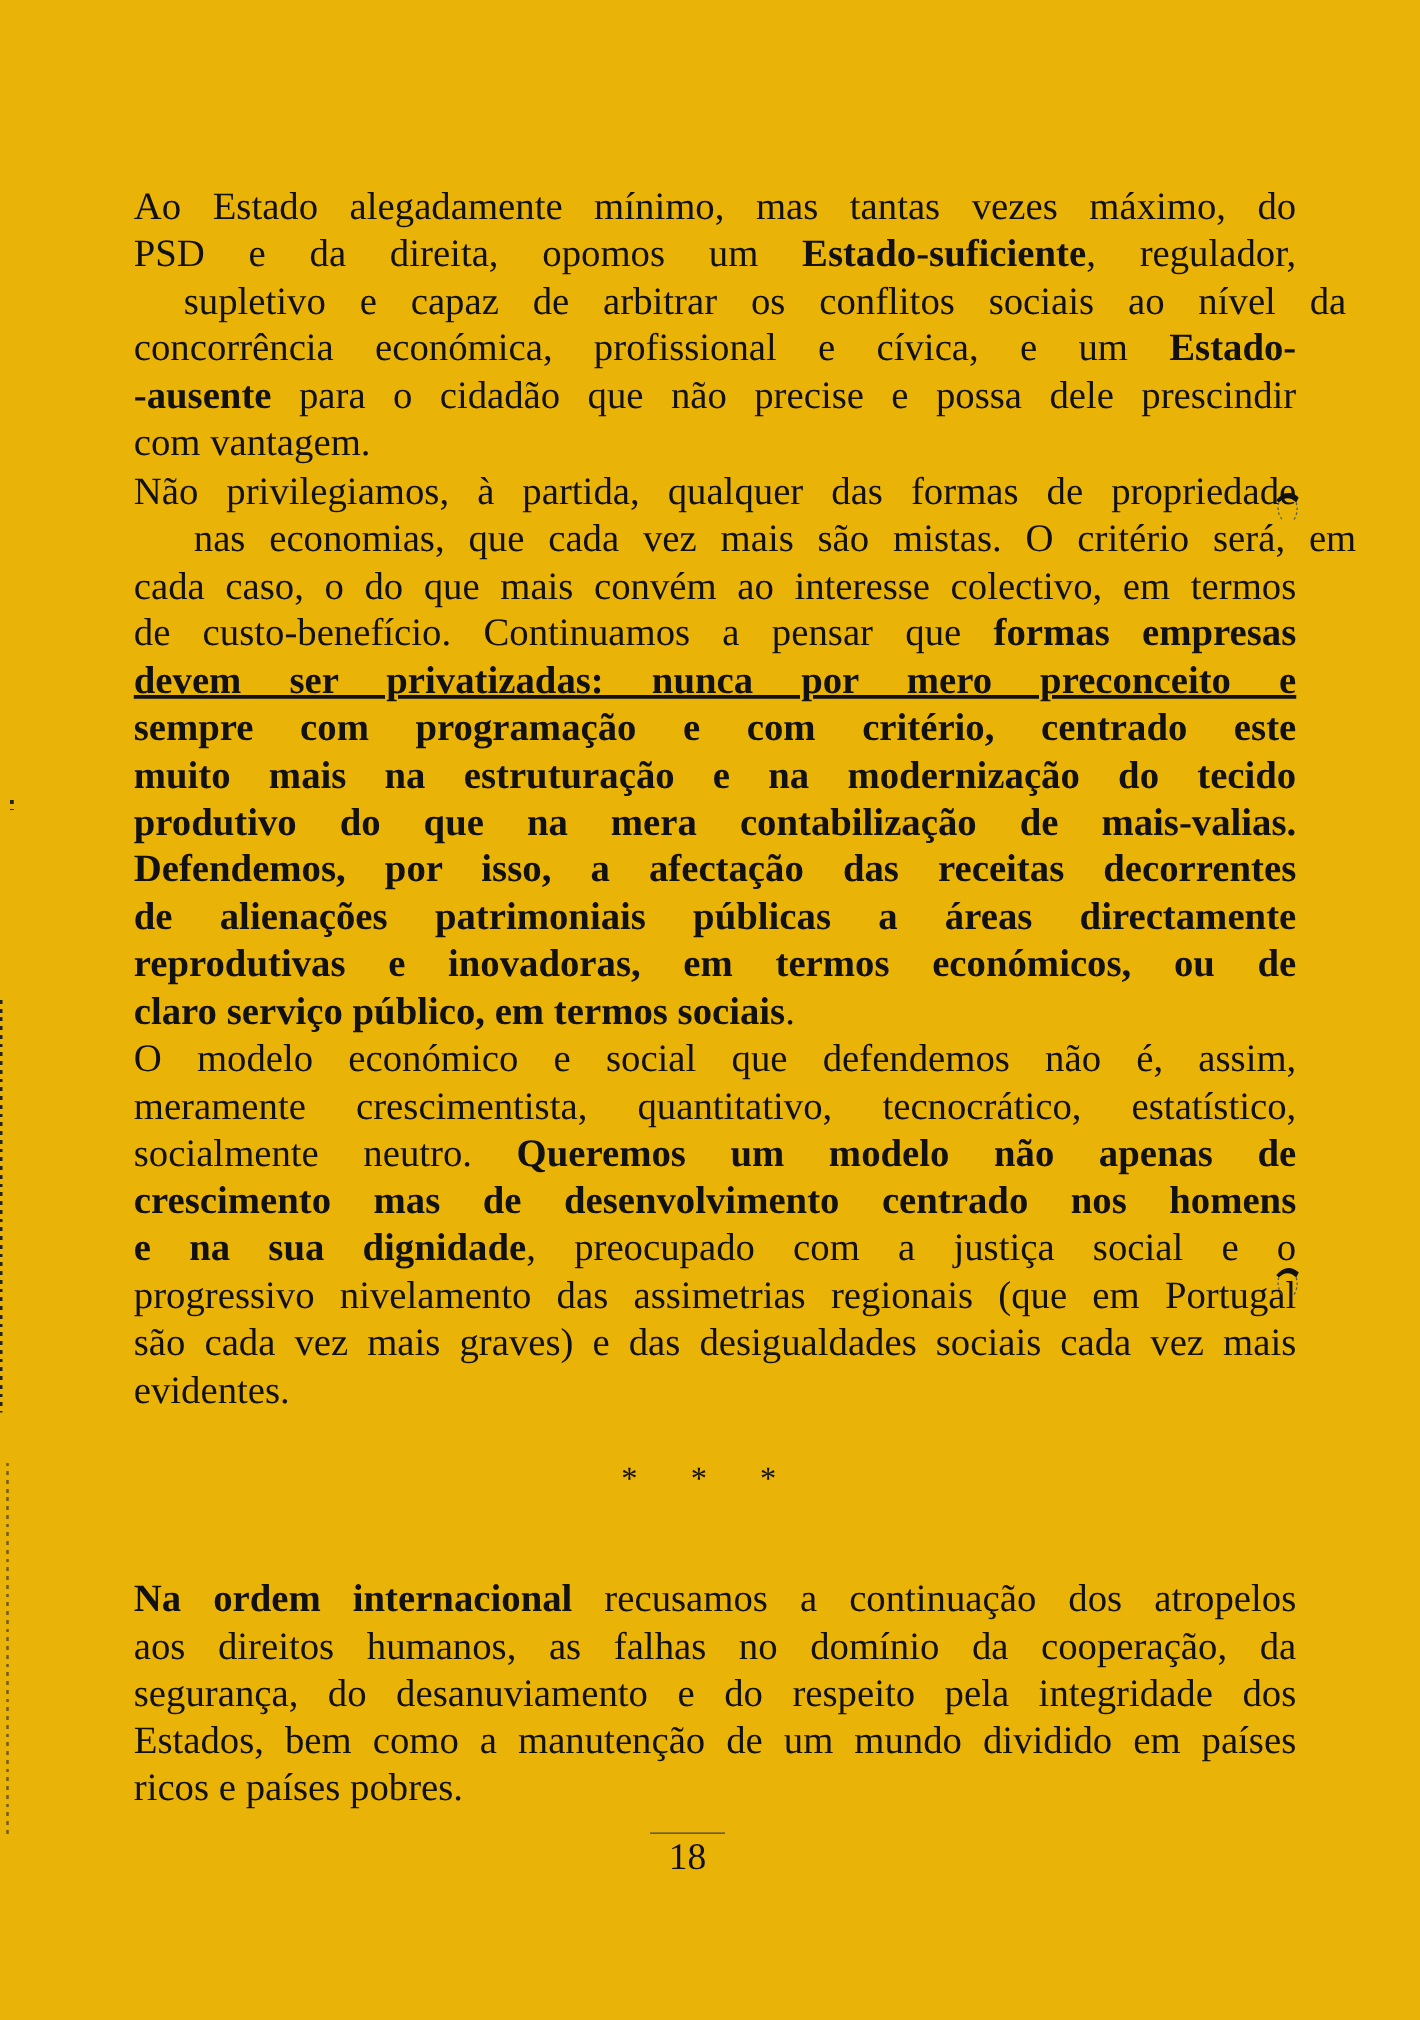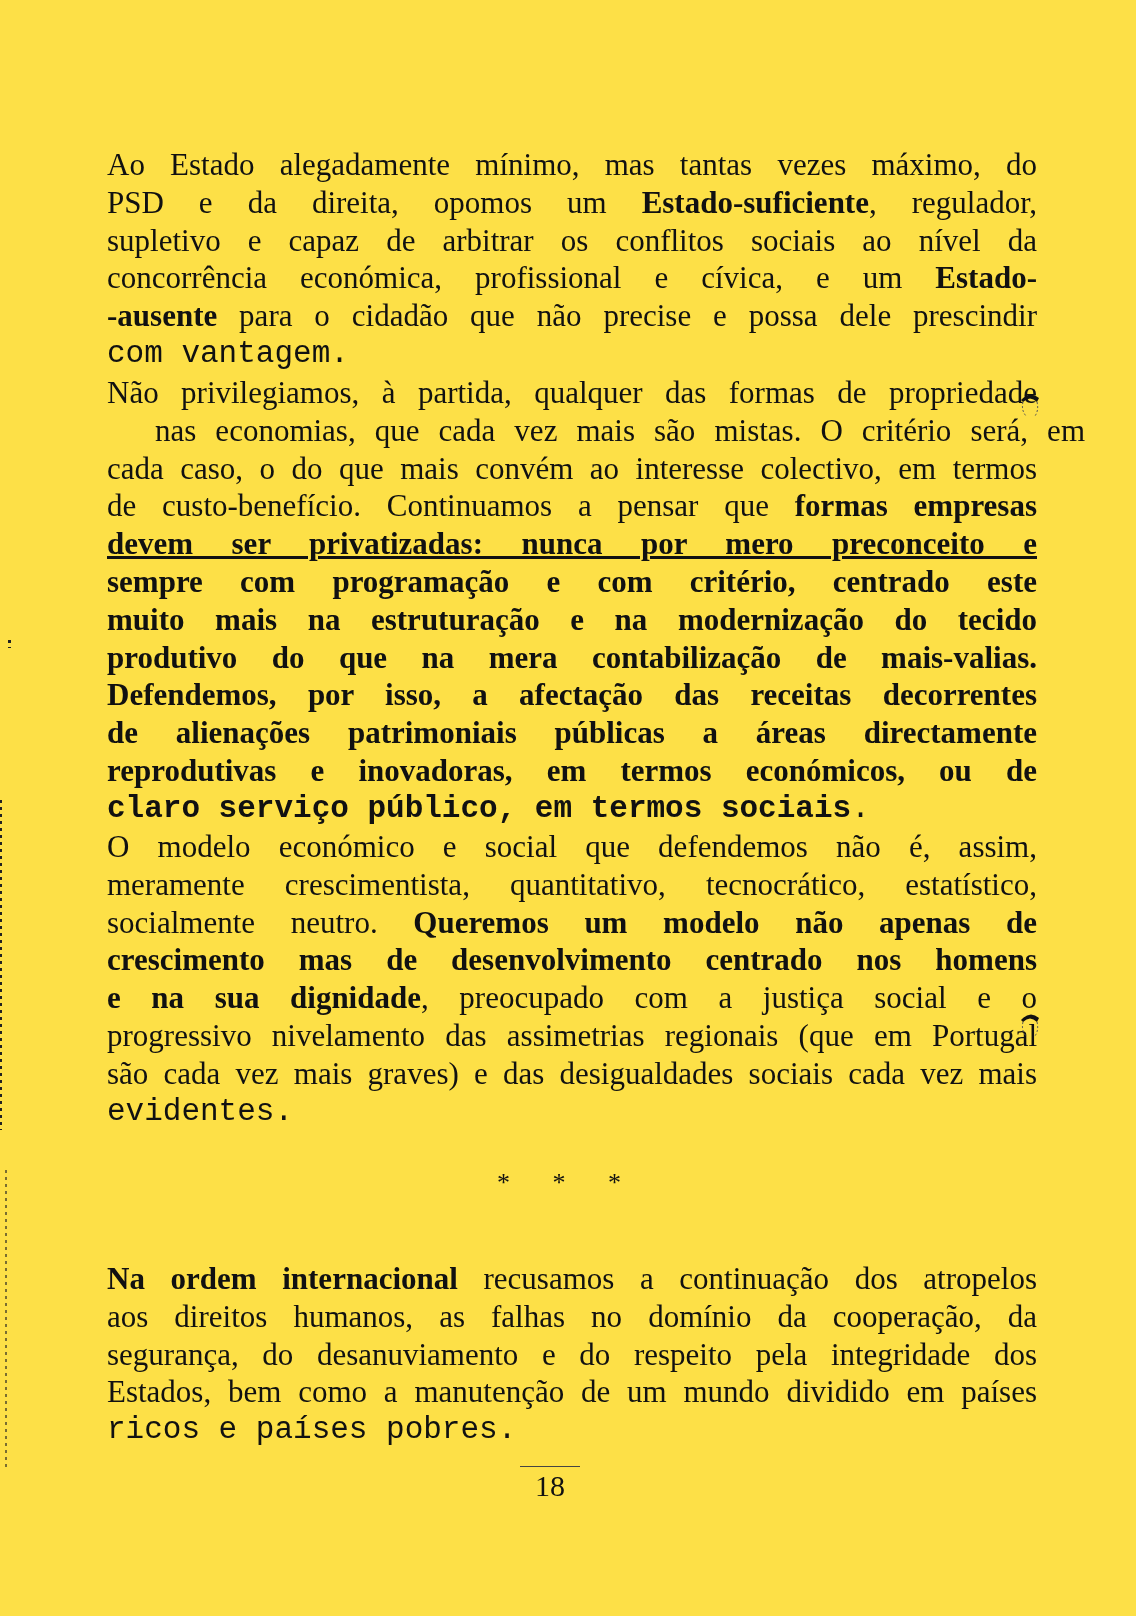--- a/index.html
+++ b/index.html
@@ -1,45 +1,45 @@
 <!DOCTYPE html>
 <html><head>
   <meta charset="utf-8">
   <style>
     html, body { margin: 0; padding: 0; background: #ffffff; }
     body { width: 1136px; height: 1616px; position: relative; overflow: hidden; }
-    .page { position: absolute; left: 0; top: 0; width: 1136px; height: 1616px; background: #fde047; }
+    .page { position: absolute; left: 0; top: 0; width: 1136px; height: 1616px; background: #eab308; }
     .line {
       position: absolute; left: 107px; width: 930px;
       font-family: "Liberation Serif", "DejaVu Serif", serif;
       font-size: 31px; line-height: 38px; color: #111;
       white-space: nowrap; text-align: justify; text-align-last: justify;
     }
-    .line.last { text-align-last: left; font-family: Liberation Mono, monospace; }
+    .line.last { text-align-last: left; }
     .line b { font-weight: bold; }
     .stars {
       position: absolute; left: 0; width: 1136px; top: 1168px; text-align: center;
       font-family: "Liberation Serif", serif; font-size: 26px; letter-spacing: 18px; color: #111;
     }
     .pagenum {
       position: absolute; left: 520px; top: 1466px; width: 60px; text-align: center;
       font-family: "Liberation Serif", serif; font-size: 30px; color: #111;
       border-top: 1px solid #444; padding-top: 2px;
     }
     .punch { position: absolute; width: 24px; height: 28px; }
     .edge { position: absolute; left: 0; width: 2px; background: repeating-linear-gradient(#222 0 3px, transparent 3px 7px); }
   </style>
 </head>
 <body>
 
 <div class="page">
   <div id="text-container">
       <div class="line" style="top: 146px;">Ao Estado alegadamente mínimo, mas tantas vezes máximo, do</div>
       <div class="line" style="top: 183.8px;">PSD e da direita, opomos um <b>Estado-suficiente</b>, regulador,</div>
-      <div class="line" style="top: 221.6px;">supletivo e capaz de arbitrar os conflitos sociais ao nível da</div>
+      <div class="line" style="top: 221.6px; margin-left: 40px;">supletivo e capaz de arbitrar os conflitos sociais ao nível da</div>
       <div class="line" style="top: 259.4px;">concorrência económica, profissional e cívica, e um <b>Estado-</b></div>
       <div class="line" style="top: 297.2px;"><b>-ausente</b> para o cidadão que não precise e possa dele prescindir</div>
       <div class="line last" style="top: 335px;">com vantagem.</div>
       <div class="line" style="top: 374px;">Não privilegiamos, à partida, qualquer das formas de propriedade</div>
       <div class="line" style="top: 411.8px; margin-left: 48px;">nas economias, que cada vez mais são mistas. O critério será, em</div>
       <div class="line" style="top: 449.6px;">cada caso, o do que mais convém ao interesse colectivo, em termos</div>
       <div class="line" style="top: 487.4px;">de custo-benefício. Continuamos a pensar que <b>formas empresas</b></div>
       <div class="line" style="top: 525.2px; text-decoration: underline;"><b>devem ser privatizadas: nunca por mero preconceito e</b></div>
       <div class="line" style="top: 563px;"><b>sempre com programação e com critério, centrado este</b></div>
       <div class="line" style="top: 600.8px;"><b>muito mais na estruturação e na modernização do tecido</b></div>

